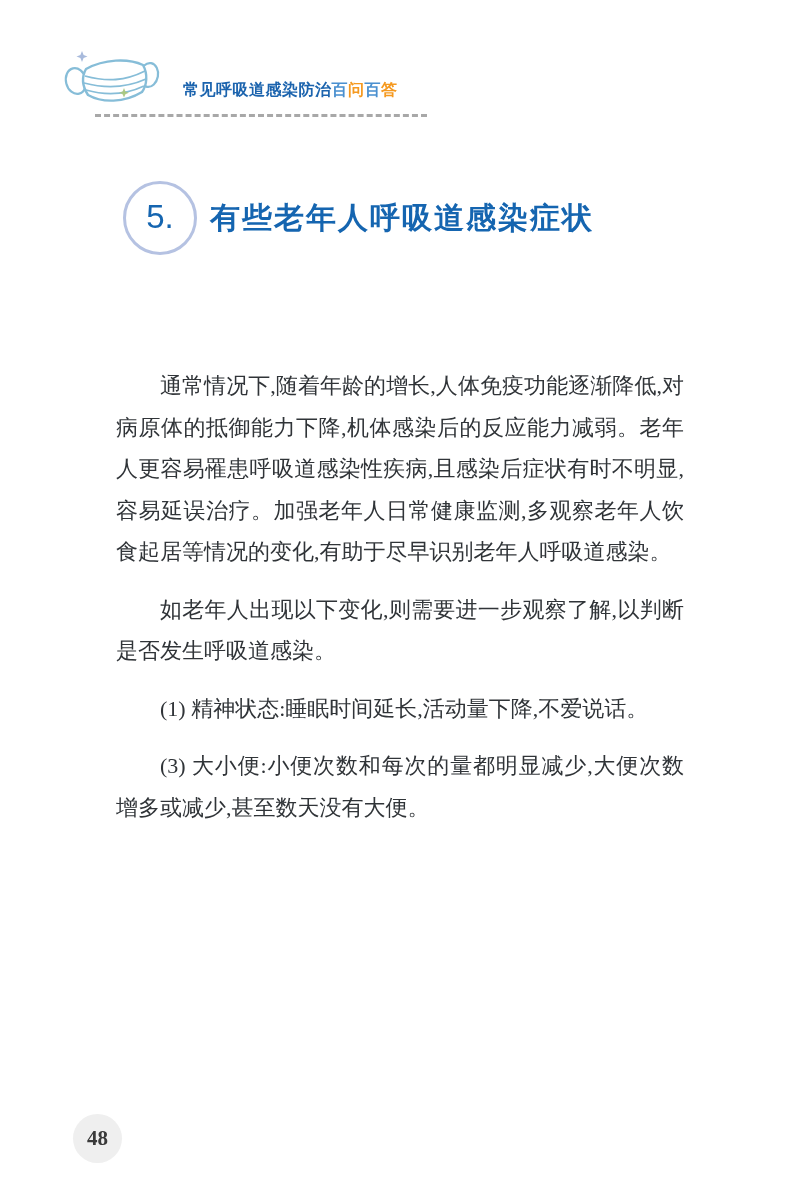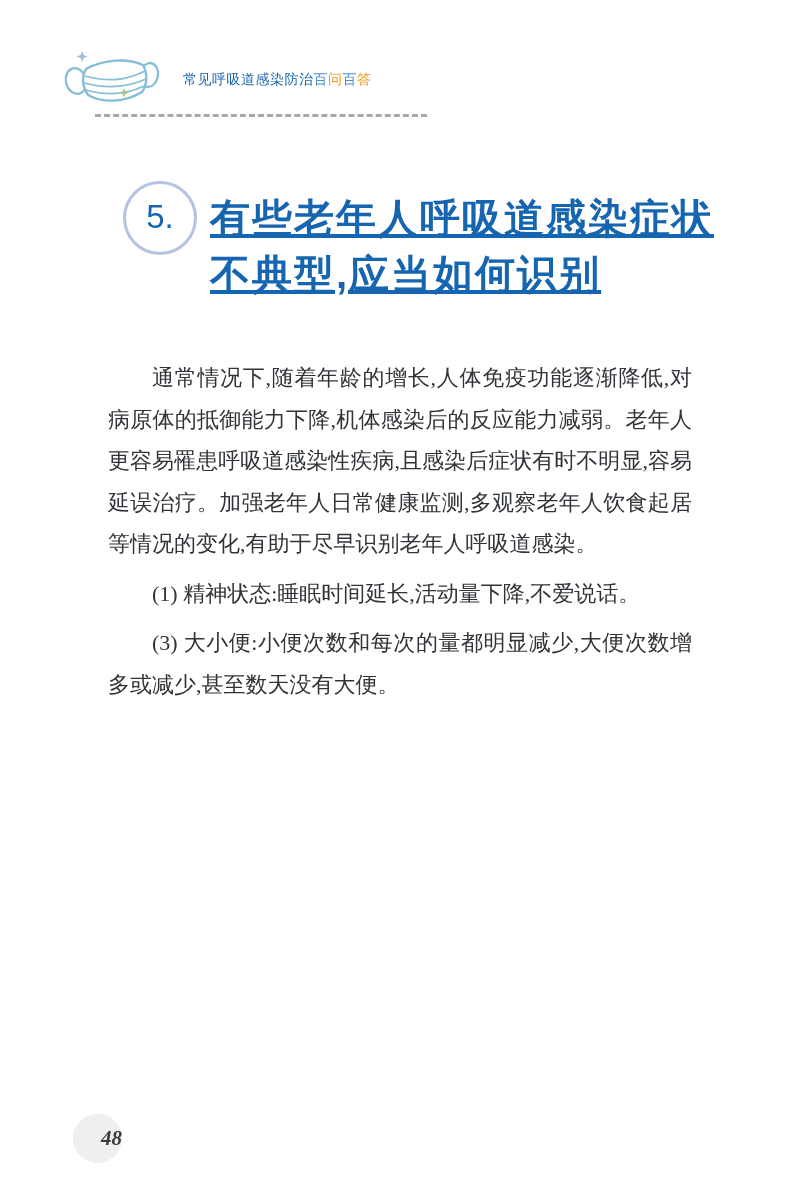--- a/index.html
+++ b/index.html
@@ -20,22 +20,22 @@
     position:relative;
     background:#ffffff;
     font-family:"Liberation Sans","DejaVu Sans",sans-serif;
     overflow:hidden;
   }
   
   .header-icon{
     position:absolute;left:62px;top:50px;width:100px;height:65px;
   }
   .book-title{
-    position:absolute;left:183px;top:71px;
-    font-size:14px;font-weight:normal;letter-spacing:0.5px;
+    position:absolute;left:183px;top:80px;
+    font-size:16px;font-weight:bold;letter-spacing:0.5px;
     color:var(--header-blue);
     white-space:nowrap;
   }
   .book-title .alt-blue{color:var(--suffix-blue);}
   .book-title .alt-orange{color:var(--suffix-orange);}
   .header-dash{
     position:absolute;left:95px;top:114px;width:332px;height:0;
     border-top:3px dashed var(--dash-gray);
     opacity:.85;
   }
@@ -47,41 +47,41 @@
     display:flex;align-items:center;justify-content:center;
     background:#fff;
   }
   .q-number{
     font-size:33px;color:var(--title-blue);
     font-family:"Liberation Sans","DejaVu Sans",sans-serif;
     transform:translateY(-1px);
   }
   .q-title{
     position:absolute;left:210px;top:190px;width:520px;
-    font-size:40px;line-height:56px;font-weight:bold;
-    letter-spacing:2px;color:var(--title-blue);text-decoration:underline;
+    font-size:30px;line-height:56px;font-weight:bold;
+    letter-spacing:2px;color:var(--title-blue);
   }
   
   .body-text{
     position:absolute;left:100px;top:349px;width:600px;
     font-family:"Liberation Serif","DejaVu Serif",serif;
     font-size:22px;line-height:41.5px;
     color:var(--body-text);
     text-align:justify;
   }
   .body-text p{
     text-indent:2em;
-    margin:8px;
+    margin:16px;
   }
   
   .page-circle{
     position:absolute;left:73px;top:1114px;
     width:49px;height:49px;border-radius:50%;
     background:var(--page-circle-bg);
-    display:flex;align-items:center;justify-content:flex-end;font-style:italic;
+    display:flex;align-items:center;justify-content:center;
   }
   .page-number{
     font-family:"Liberation Serif","DejaVu Serif",serif;
     font-size:21px;font-weight:bold;
     color:var(--page-number-color);
   }
 </style>
 </head>
 <body>
 
@@ -107,24 +107,24 @@
 </div>
 
 <div class="header-dash"></div>
 
 <div class="q-circle">
   <span class="q-number">5.</span>
 </div>
 
 <div class="q-title">
   <div>有些老年人呼吸道感染症状</div>
-  <div>不典型,应当如何识别</div>
 </div>
 
 <div class="body-text">
   <p>通常情况下,随着年龄的增长,人体免疫功能逐渐降低,对病原体的抵御能力下降,机体感染后的反应能力减弱。老年人更容易罹患呼吸道感染性疾病,且感染后症状有时不明显,容易延误治疗。加强老年人日常健康监测,多观察老年人饮食起居等情况的变化,有助于尽早识别老年人呼吸道感染。</p>
+  <p>如老年人出现以下变化,则需要进一步观察了解,以判断是否发生呼吸道感染。</p>
   <p>(1) 精神状态:睡眠时间延长,活动量下降,不爱说话。</p>
   <p>(3) 大小便:小便次数和每次的量都明显减少,大便次数增多或减少,甚至数天没有大便。</p>
 </div>
 
 <div class="page-circle">
   <span class="page-number">48</span>
 </div>
 
 </body></html>

